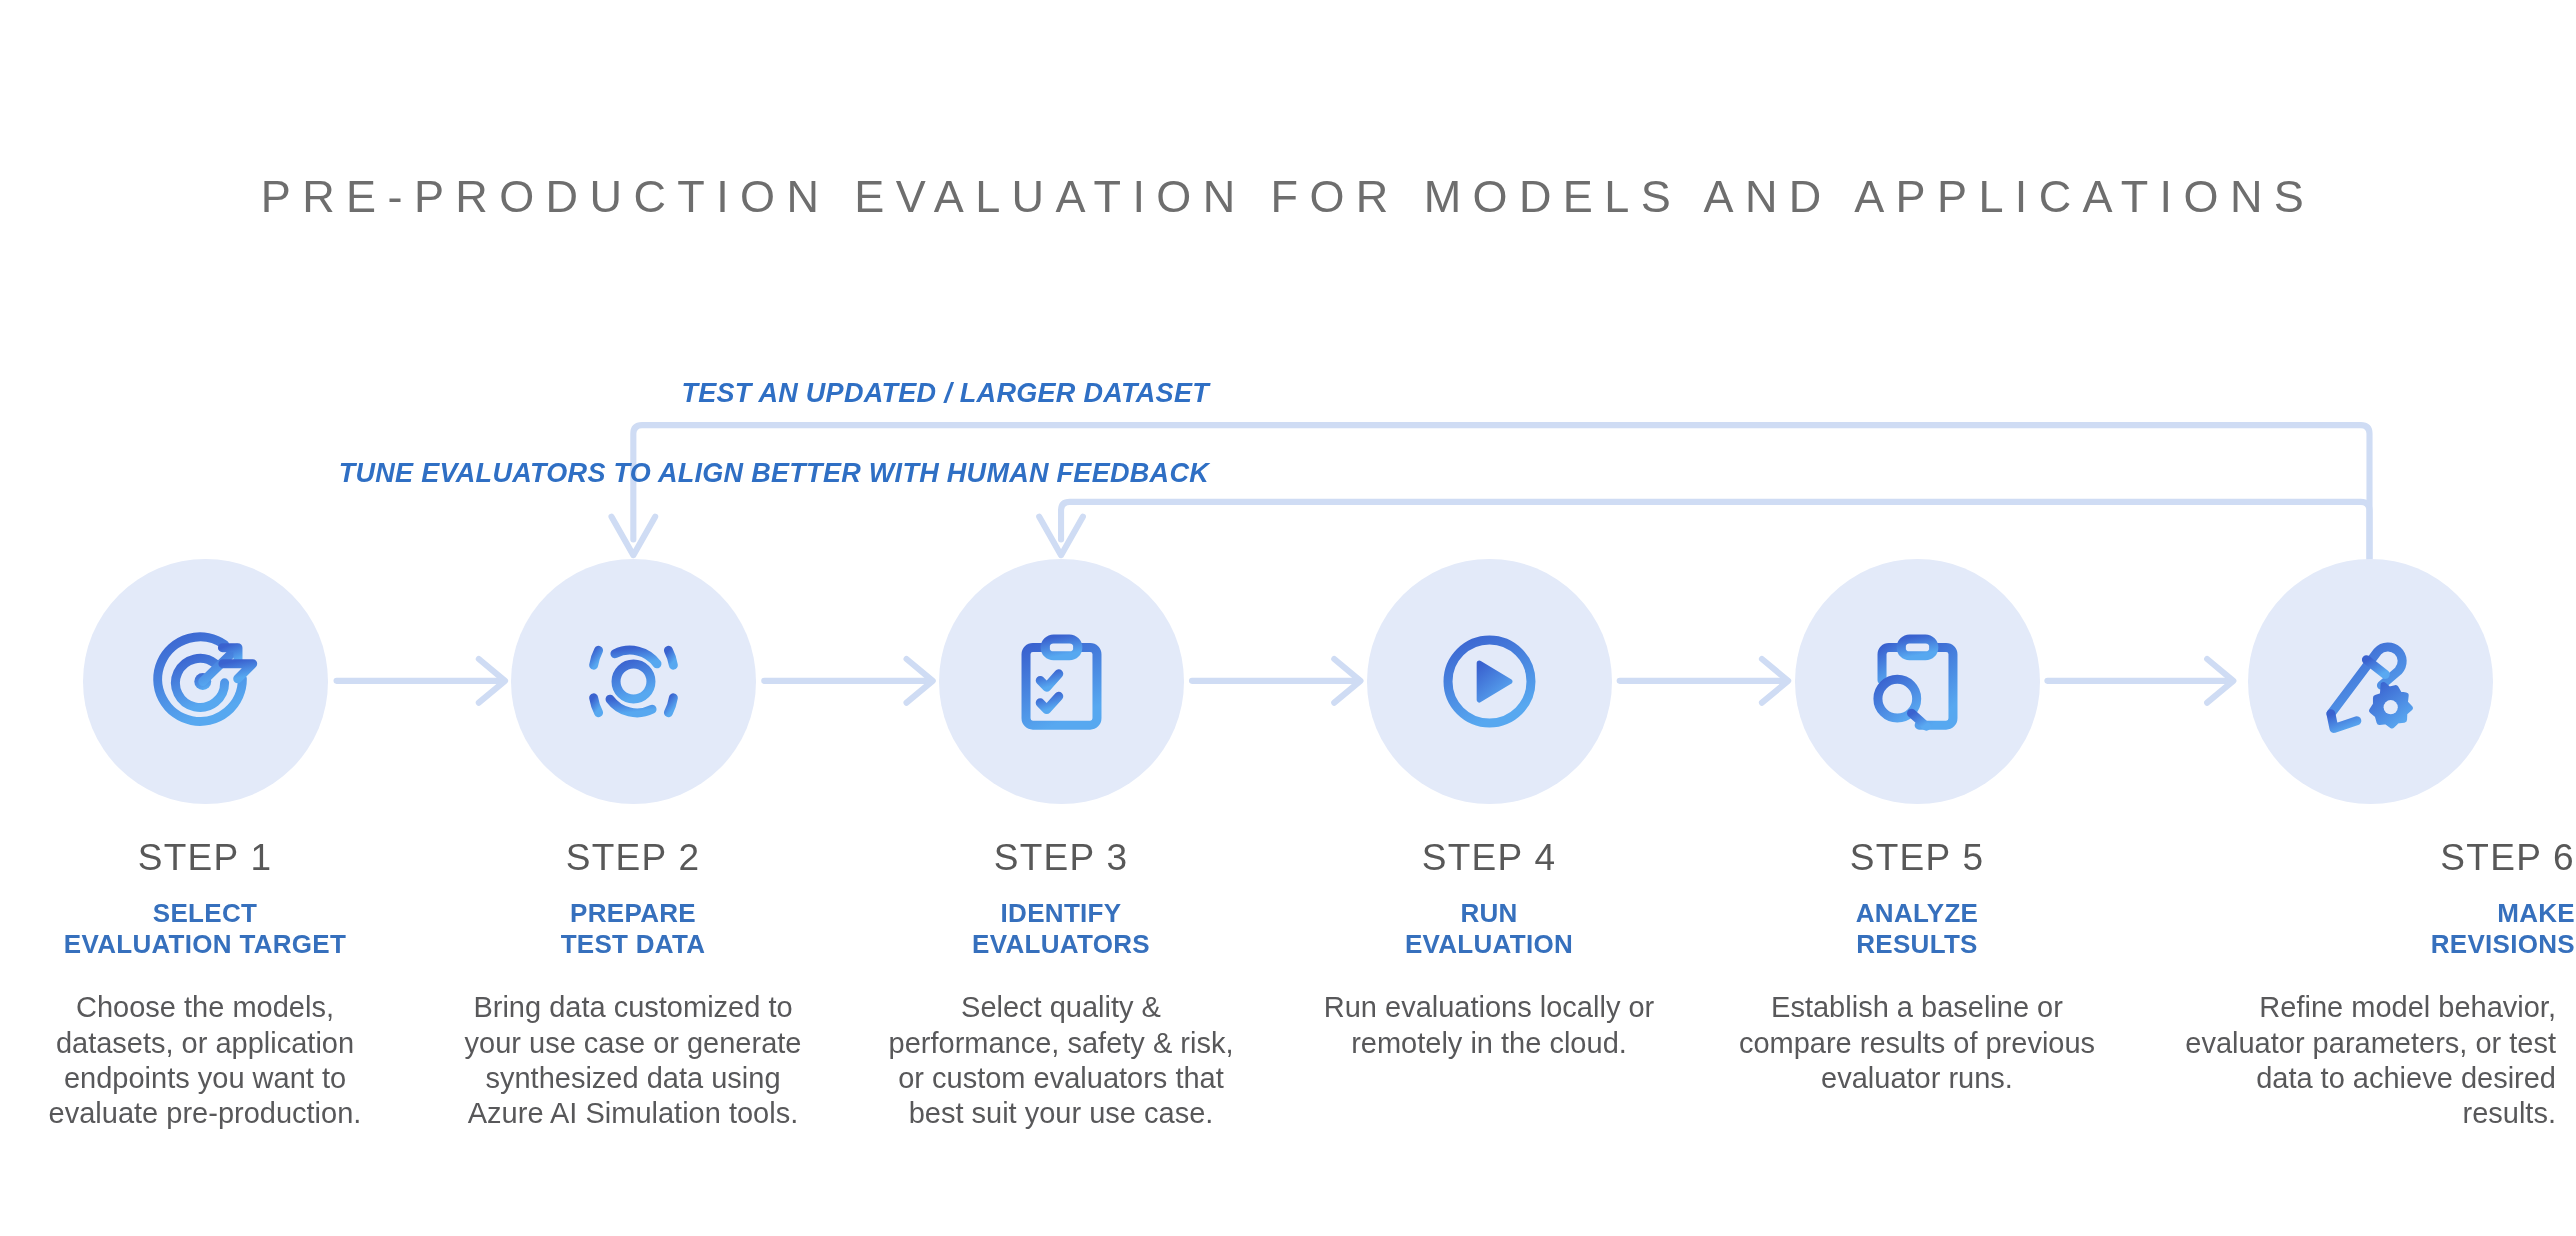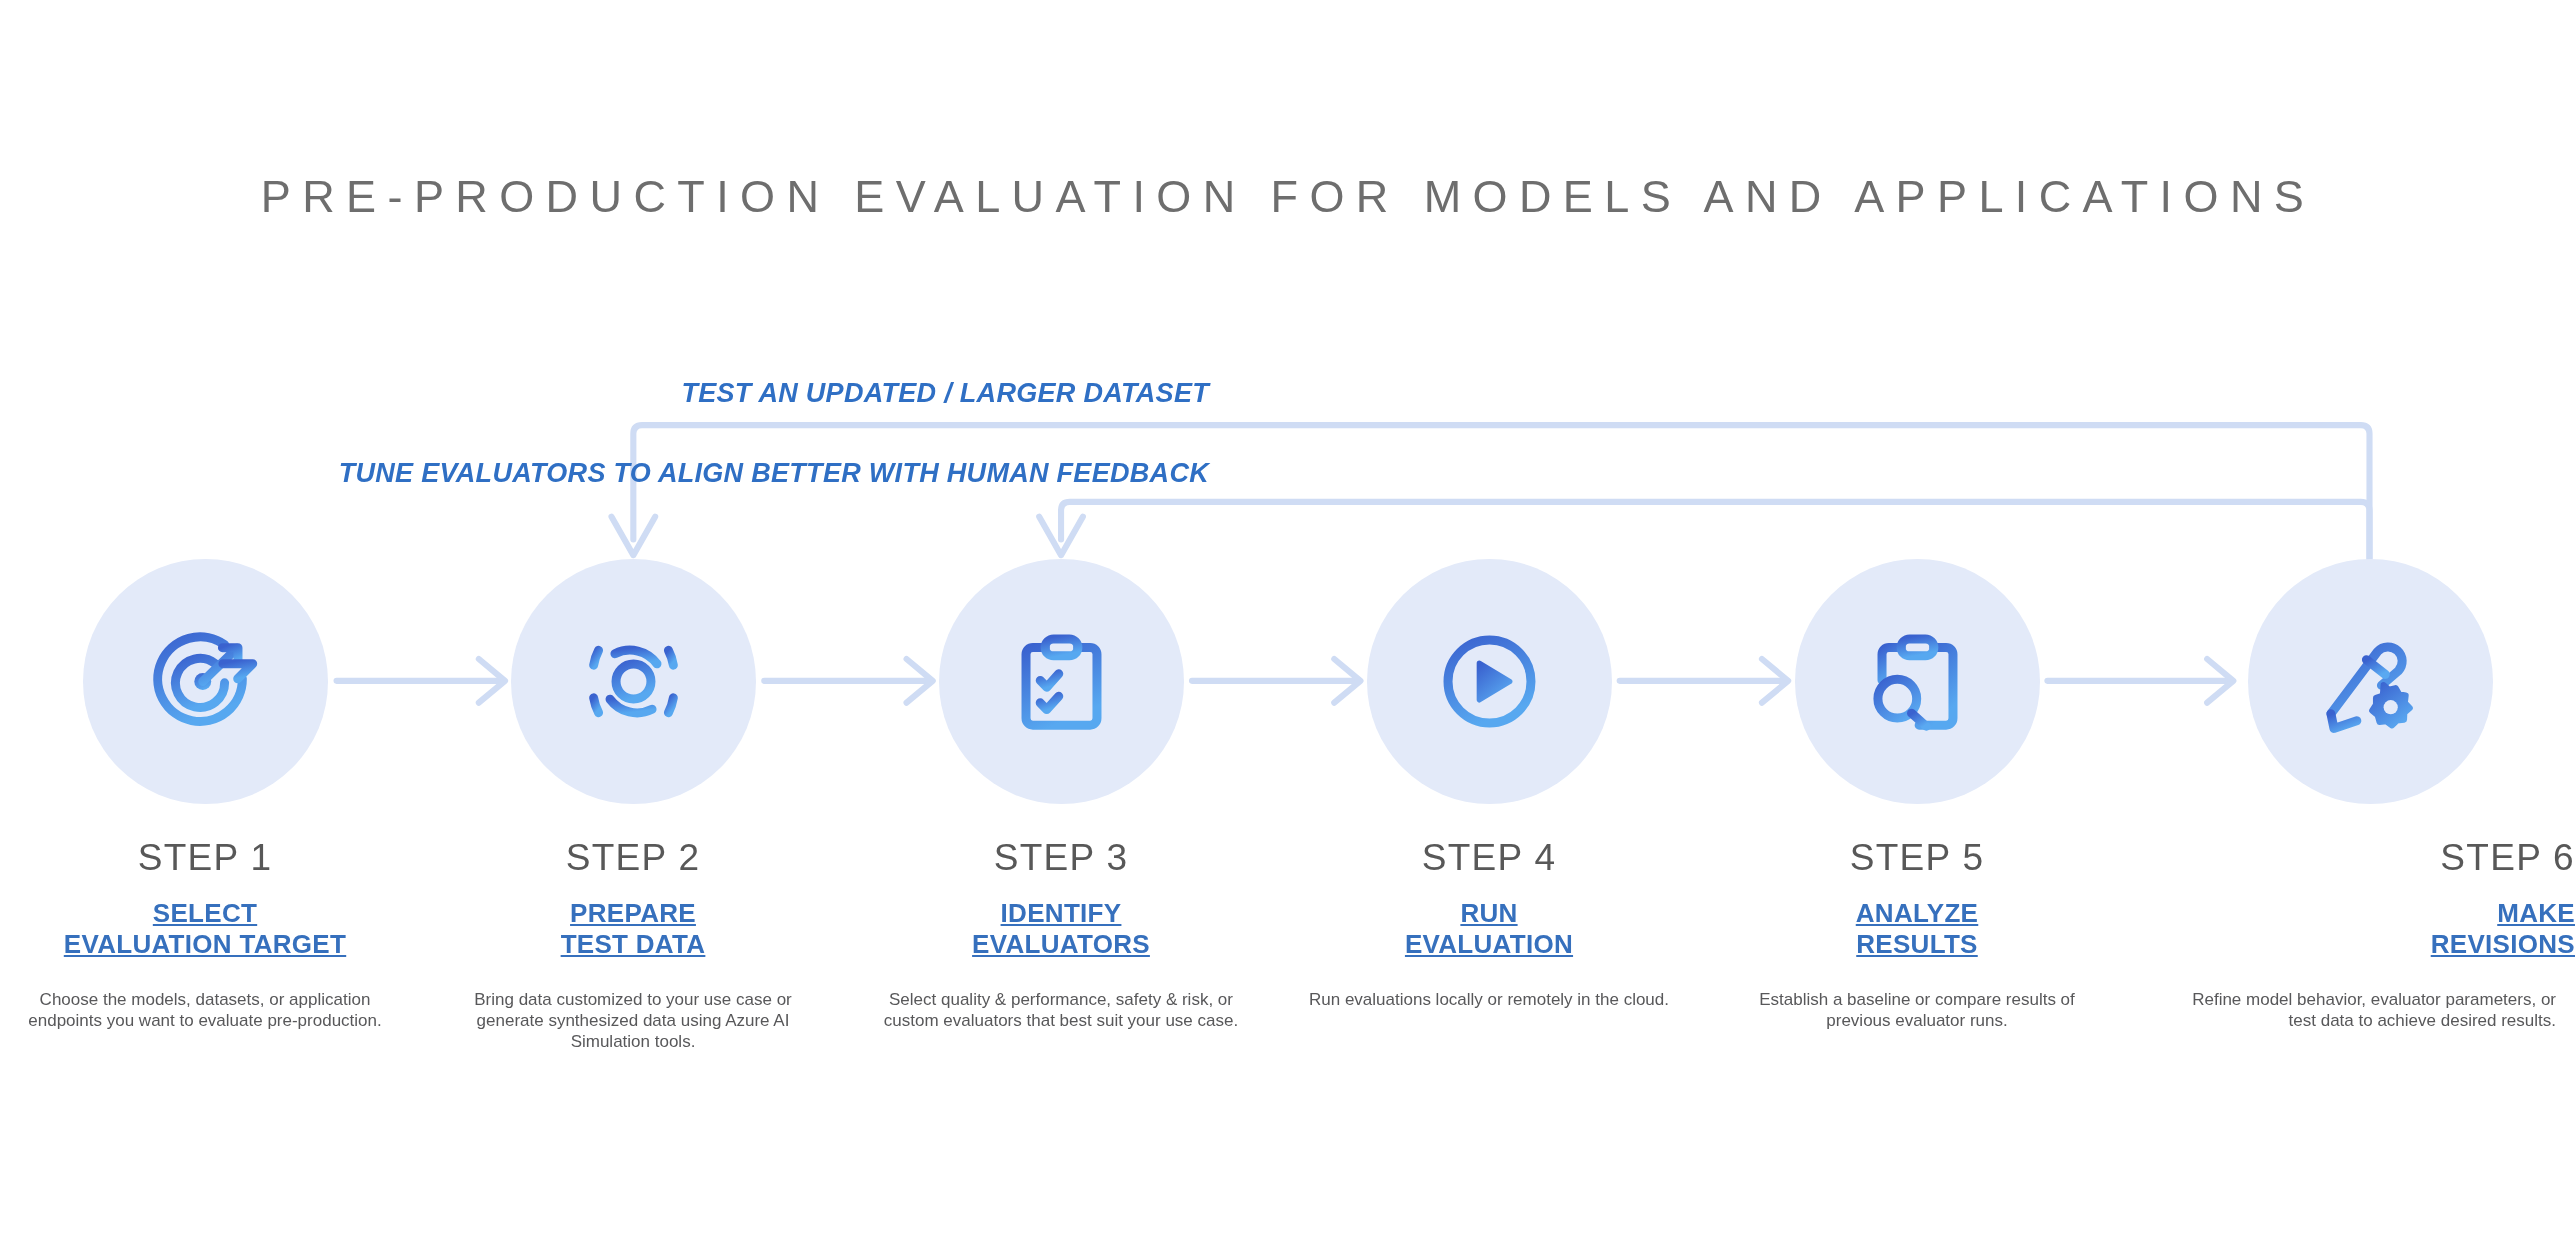--- a/index.html
+++ b/index.html
@@ -82,25 +82,24 @@
     color: #585858;
     letter-spacing: 1.3px;
   }
   .step-title {
     margin-top: 19px;
     font-size: 26px;
     font-weight: bold;
     color: #3670bd;
     line-height: 1.18;
     letter-spacing: 0.3px;
-    text-decoration: underline;
   }
   .step-desc {
     margin-top: 31px;
-    font-size: 17px;
+    font-size: 29px;
     font-weight: 400;
     color: #58585a;
     line-height: 1.22;
     padding: 0 19px;
   }
 </style>
 </head>
 <body>
 
 <div id="page-title">PRE-PRODUCTION EVALUATION FOR MODELS AND APPLICATIONS</div>

